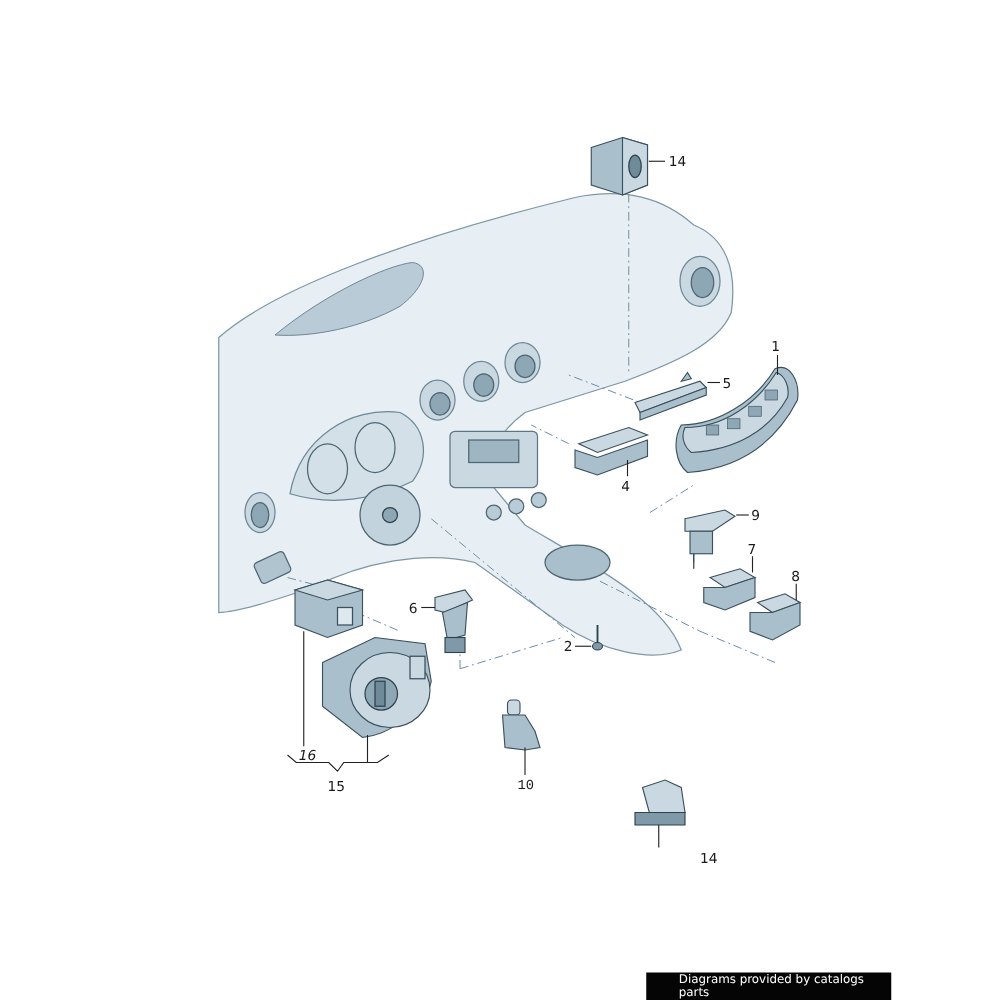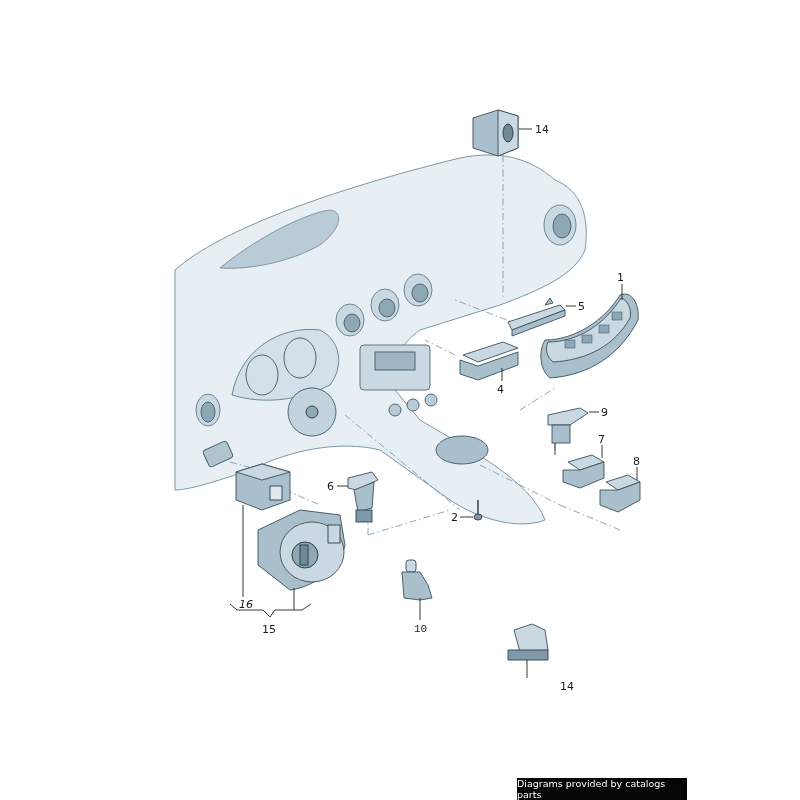--- a/index.html
+++ b/index.html
@@ -2,21 +2,21 @@
 <html><head>
 <meta charset="utf-8">
 <style>
   html, body { margin: 0; padding: 0; background: #ffffff; }
   body { width: 800px; height: 800px; position: relative; overflow: hidden;
          font-family: "DejaVu Sans", sans-serif; }
   #diagram { position: absolute; left: 0; top: 0; width: 800px; height: 800px; }
   .callout { position: absolute; font-size: 11px; color: #1a1a1a; line-height: 1; }
   .credit { position: absolute; left: 517px; top: 778px; width: 170px; height: 22px;
             background: #050505; color: #ffffff; font-size: 9.5px;
-            display: flex; align-items: center; justify-content: center; }
+            display: flex; align-items: center; justify-content: center; padding-left: 26px; }
   .part { fill: #a9bfcc; stroke: #3b4f5c; stroke-width: 0.9; }
   .part-dark { fill: #7f99a8; stroke: #2f414c; stroke-width: 0.9; }
   .part-light { fill: #c9d8e1; stroke: #3b4f5c; stroke-width: 0.9; }
   .dash { stroke: #6f8fa3; stroke-width: 0.8; stroke-dasharray: 7 3 1.5 3; fill: none; }
   .leader { stroke: #222; stroke-width: 0.9; fill: none; }
   .dash-body { fill: #e7eff4; stroke: #7d97a6; stroke-width: 1; }
 </style>
 </head>
 <body>
 

